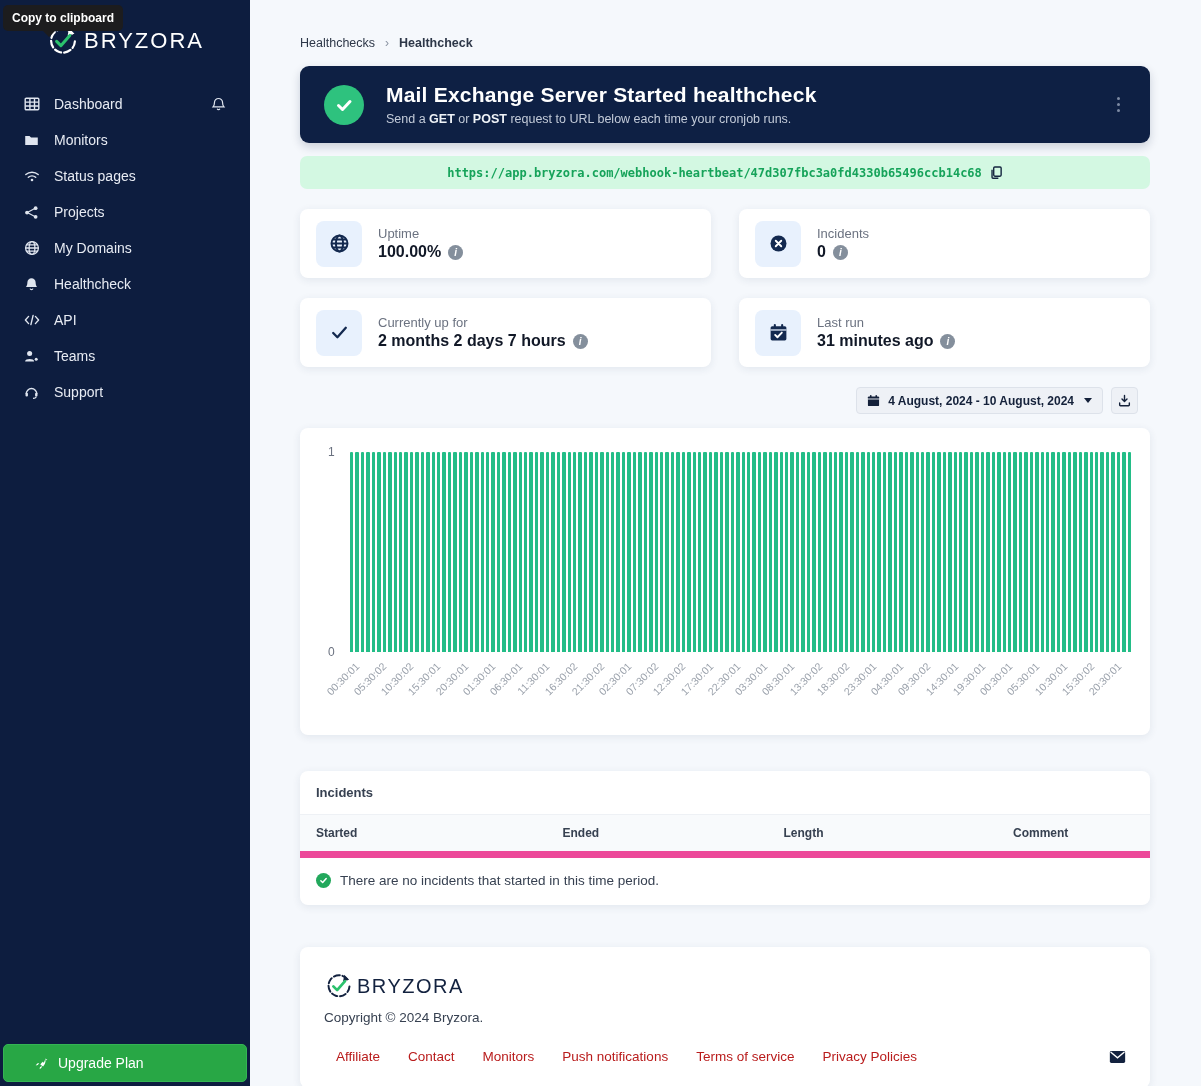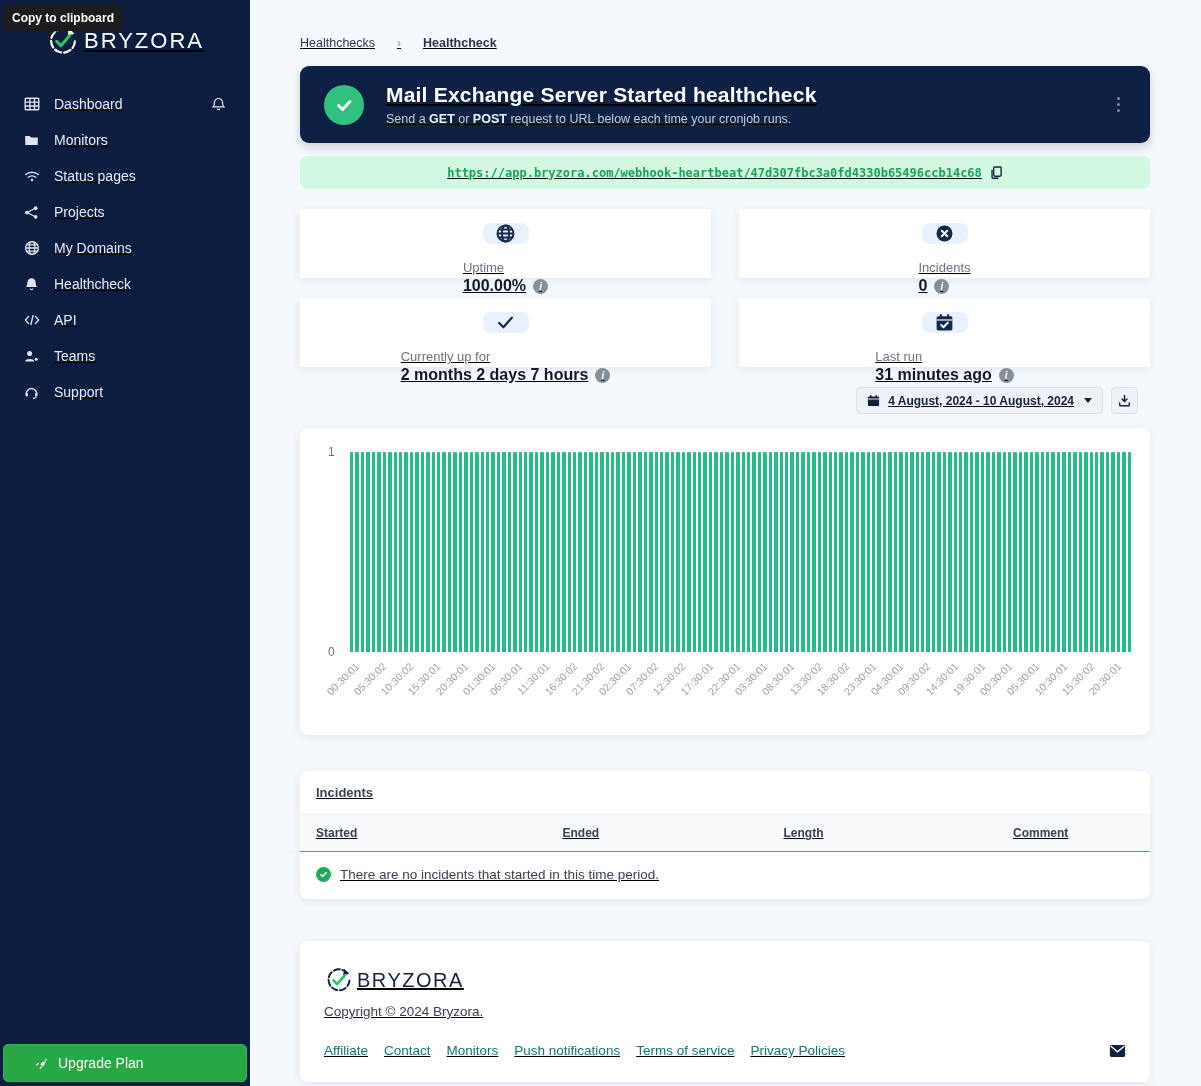--- a/index.html
+++ b/index.html
@@ -1,18 +1,18 @@
 <!DOCTYPE html>
 <html><head>
 <meta charset="utf-8">
 <style>
   * { margin:0; padding:0; box-sizing:border-box; }
   html,body { width:1201px; height:1086px; overflow:hidden;
     font-family:"Liberation Sans","DejaVu Sans",sans-serif; background:#f5f8fc; }
-  .app { display:flex; width:100%; height:100%;text-decoration:underline; }
+  .app { display:flex; width:100%; height:100%; }
 
   
   .tooltip { position:fixed; top:5px; left:3px; z-index:50; background:#1c1c1e; color:#fff;
     font-size:12px; font-weight:700; padding:6px 9px; border-radius:5px; }
   .tooltip .tip-arrow { position:absolute; left:40px; bottom:-6px; width:0; height:0;
     border-left:6px solid transparent; border-right:6px solid transparent; border-top:6px solid #1c1c1e; }
 
   
   .sidebar { position:relative; width:250px; min-width:250px; height:100%; background:#0d1d3f; color:#e7ebf3; }
   .brand { display:flex; align-items:center; justify-content:center; gap:4px; padding:24px 0 18px 0; }
@@ -23,42 +23,42 @@
     font-size:14px; color:#e7ebf3; cursor:pointer; }
   .nav-item .nicon { width:17px; height:17px; display:flex; align-items:center; justify-content:center; color:#dfe5ef; }
   .nav-item .spacer { flex:1; }
   .upgrade-btn { position:absolute; left:3px; right:3px; bottom:4px; height:38px; background:#28a745;
     border:1px solid #34b554; border-radius:5px; color:#fff; font-size:14px; display:flex;
     align-items:center; gap:9px; padding-left:30px; cursor:pointer; }
 
   
   .main { flex:1; height:100%; overflow:hidden; }
   .content { width:850px; margin-left:50px; }
-  .breadcrumb { display:flex; align-items:flex-end; gap:22px; padding:36px 0 16px 0; font-size:12.5px; color:#2d3748; }
+  .breadcrumb { display:flex; align-items:flex-end; gap:10px; padding:36px 0 16px 0; font-size:12.5px; color:#2d3748; }
   .breadcrumb .sep { color:#8a93a2; font-size:12px; }
   .breadcrumb .crumb-current { font-weight:600; }
 
   .hero { background:#0e2044; border-radius:9px; padding:17px 24px; display:flex; align-items:center;
     gap:22px; color:#fff; box-shadow:0 4px 10px rgba(13,29,63,.18); }
   .hero-check { width:40px; height:40px; min-width:40px; border-radius:50%; background:#2ec27e;
     display:flex; align-items:center; justify-content:center; }
   .hero-title { font-size:21px; font-weight:700; letter-spacing:.2px; }
   .hero-sub { font-size:12.5px; color:#c3cbd9; margin-top:5px; }
   .hero-sub b { color:#eef2f7; }
   .hero-kebab { margin-left:auto; color:#7d8aa3; display:flex; flex-direction:column; gap:3px; padding:6px; cursor:pointer; }
   .hero-kebab i { width:3px; height:3px; background:#7d8aa3; border-radius:50%; display:block; }
 
   .urlbar { margin-top:13px; background:#d3f8e2; border-radius:7px; height:33px; display:flex;
     align-items:center; justify-content:center; gap:8px; }
   .urlbar .url { font-family:"DejaVu Sans Mono","Liberation Mono",monospace; font-size:12px; color:#16a35a; font-weight:700; }
   .urlbar .copy-ic { color:#15253f; cursor:pointer; display:flex; }
 
   .stats { display:grid; grid-template-columns:411px 411px; column-gap:28px; row-gap:20px; margin-top:20px; }
-  .stat-card { background:#fff; border-radius:2px; padding:14px 16px; height:69px; display:flex;
-    align-items:center; gap:16px; box-shadow:0 2px 8px rgba(30,50,90,.09);flex-direction:column; }
+  .stat-card { background:#fff; border-radius:8px; padding:14px 16px; height:69px; display:flex;
+    align-items:center; gap:16px; box-shadow:0 2px 8px rgba(30,50,90,.09); }
   .stat-ic { width:46px; height:46px; min-width:46px; border-radius:8px; background:#e8f1fd; color:#13294f;
     display:flex; align-items:center; justify-content:center; }
   .stat-label { font-size:13px; color:#6b7280; }
   .stat-value { font-size:16px; font-weight:700; color:#111827; margin-top:2px; display:flex; align-items:center; gap:7px; }
   .info-dot { width:15px; height:15px; border-radius:50%; background:#848f9c; color:#fff; font-size:10px;
     font-weight:700; display:inline-flex; align-items:center; justify-content:center; font-style:italic; cursor:pointer; }
 
   .toolbar { display:flex; justify-content:flex-end; align-items:center; gap:8px; margin:20px 12px 14px 0; }
   .date-pill { display:flex; align-items:center; gap:8px; background:#eef1f6; border:1px solid #dde2ea;
     border-radius:4px; height:27px; padding:0 10px; font-size:12px; font-weight:600; color:#14213a; cursor:pointer; }
@@ -77,35 +77,35 @@
   .bar { flex:1; background:var(--bar-color,#23bd87); border-radius:1px 1px 0 0; }
   .xlabels { position:relative; margin-left:34px; height:62px; }
   .xlab { position:absolute; top:8px; font-size:10.5px; color:#9aa1ab; white-space:nowrap;
     transform:translateX(-100%) rotate(-45deg); transform-origin:100% 0; }
 
   
   .incidents-card { background:#fff; border-radius:8px; box-shadow:0 2px 8px rgba(30,50,90,.09);
     margin-top:36px; overflow:hidden; }
   .incidents-title { font-size:13px; font-weight:700; color:#374151; padding:14px 16px; }
   .inc-header { display:grid; grid-template-columns:29% 26% 27% 18%; background:#f8fafc;
-    border-top:1px solid #eef1f5; border-bottom:1px solid #ec4899; }
+    border-top:1px solid #eef1f5; border-bottom:7px solid #ec4899; }
   .inc-header span { font-size:12px; font-weight:700; color:#374151; padding:11px 16px; }
   .inc-empty { display:flex; align-items:center; gap:9px; padding:15px 16px 17px 16px; font-size:13.5px; color:#374151; }
   .ok-dot { width:15px; height:15px; min-width:15px; border-radius:50%; background:#22a85c;
     display:flex; align-items:center; justify-content:center; }
 
   
   .footer-card { background:#fff; border-radius:8px; box-shadow:0 2px 8px rgba(30,50,90,.09);
     margin-top:42px; padding:24px; }
   .f-brand { display:flex; align-items:center; gap:3px; color:#0f1f3d; }
   .f-brand svg { width:30px; height:30px; }
   .f-brand-text { font-size:20px; letter-spacing:1.5px; font-weight:400; color:#13223f; }
   .f-copy { font-size:13.5px; color:#374151; margin-top:9px; }
   .f-links { display:flex; align-items:center; gap:16px; margin-top:24px; font-size:13.5px; color:#1f2937; }
-  .f-links a { color:#0f766e; text-decoration:none; cursor:pointer; }
+  .f-links a { color:#b91c1c; text-decoration:none; cursor:pointer;margin-left:12px; }
   .f-mail { margin-left:auto; color:#13223f; cursor:pointer; display:flex; }
 </style>
 </head>
 <body>
 
 <div class="tooltip">
   <span>Copy to clipboard</span>
   <span class="tip-arrow"></span>
 </div>
 

